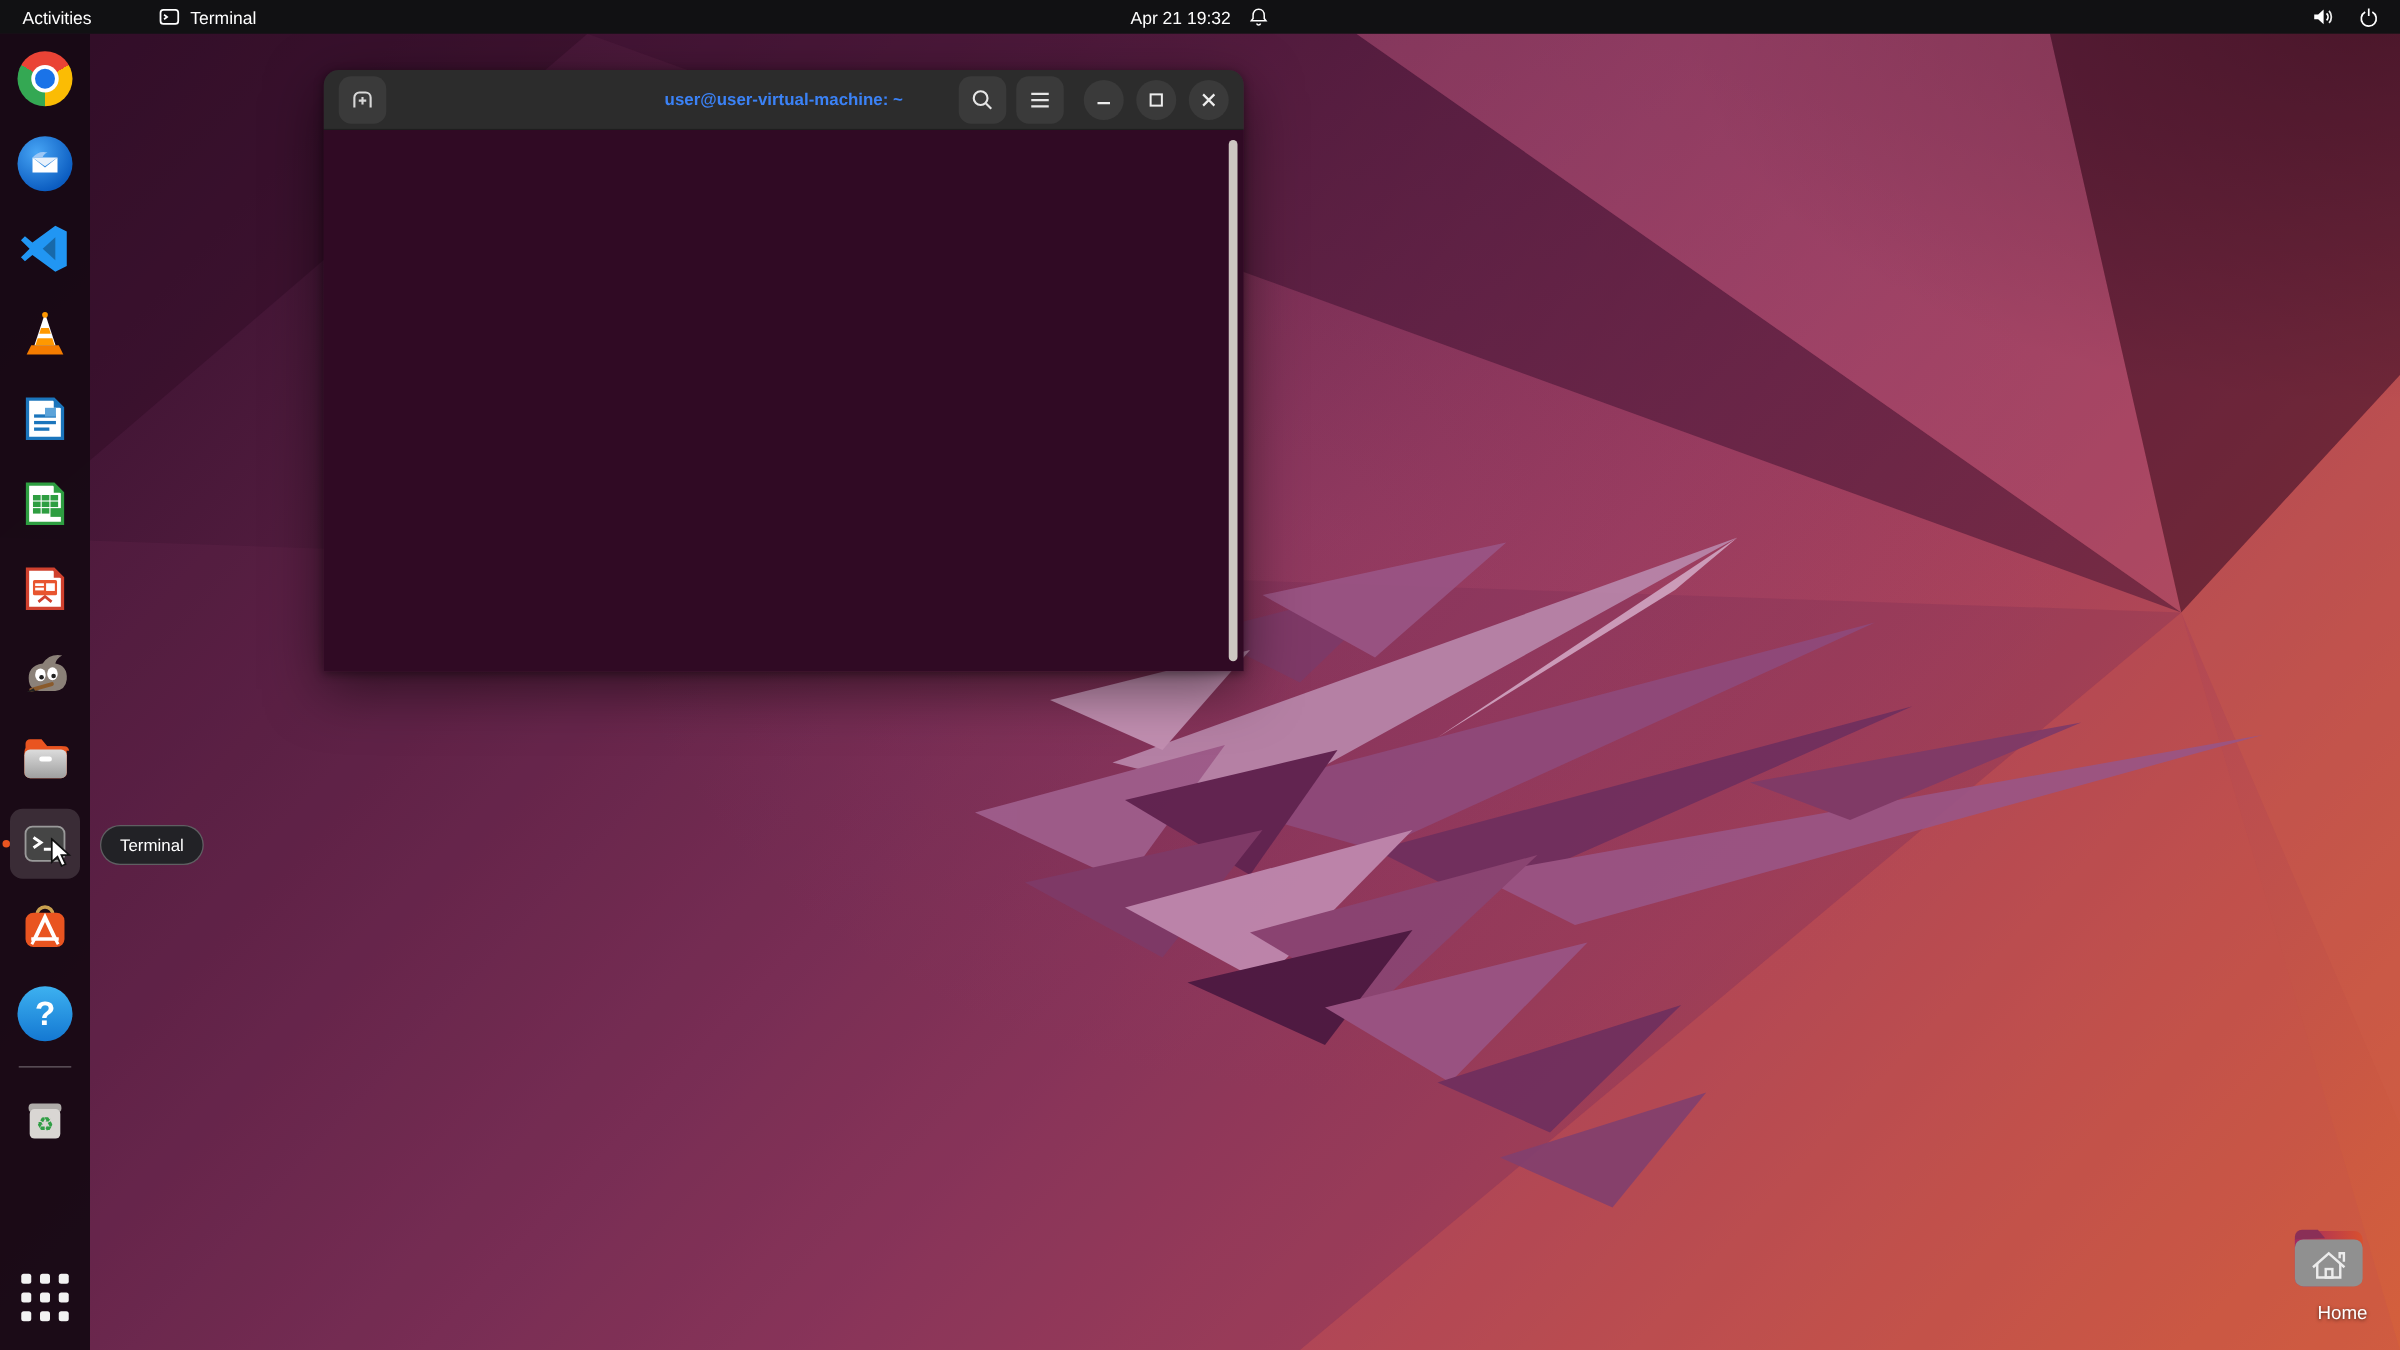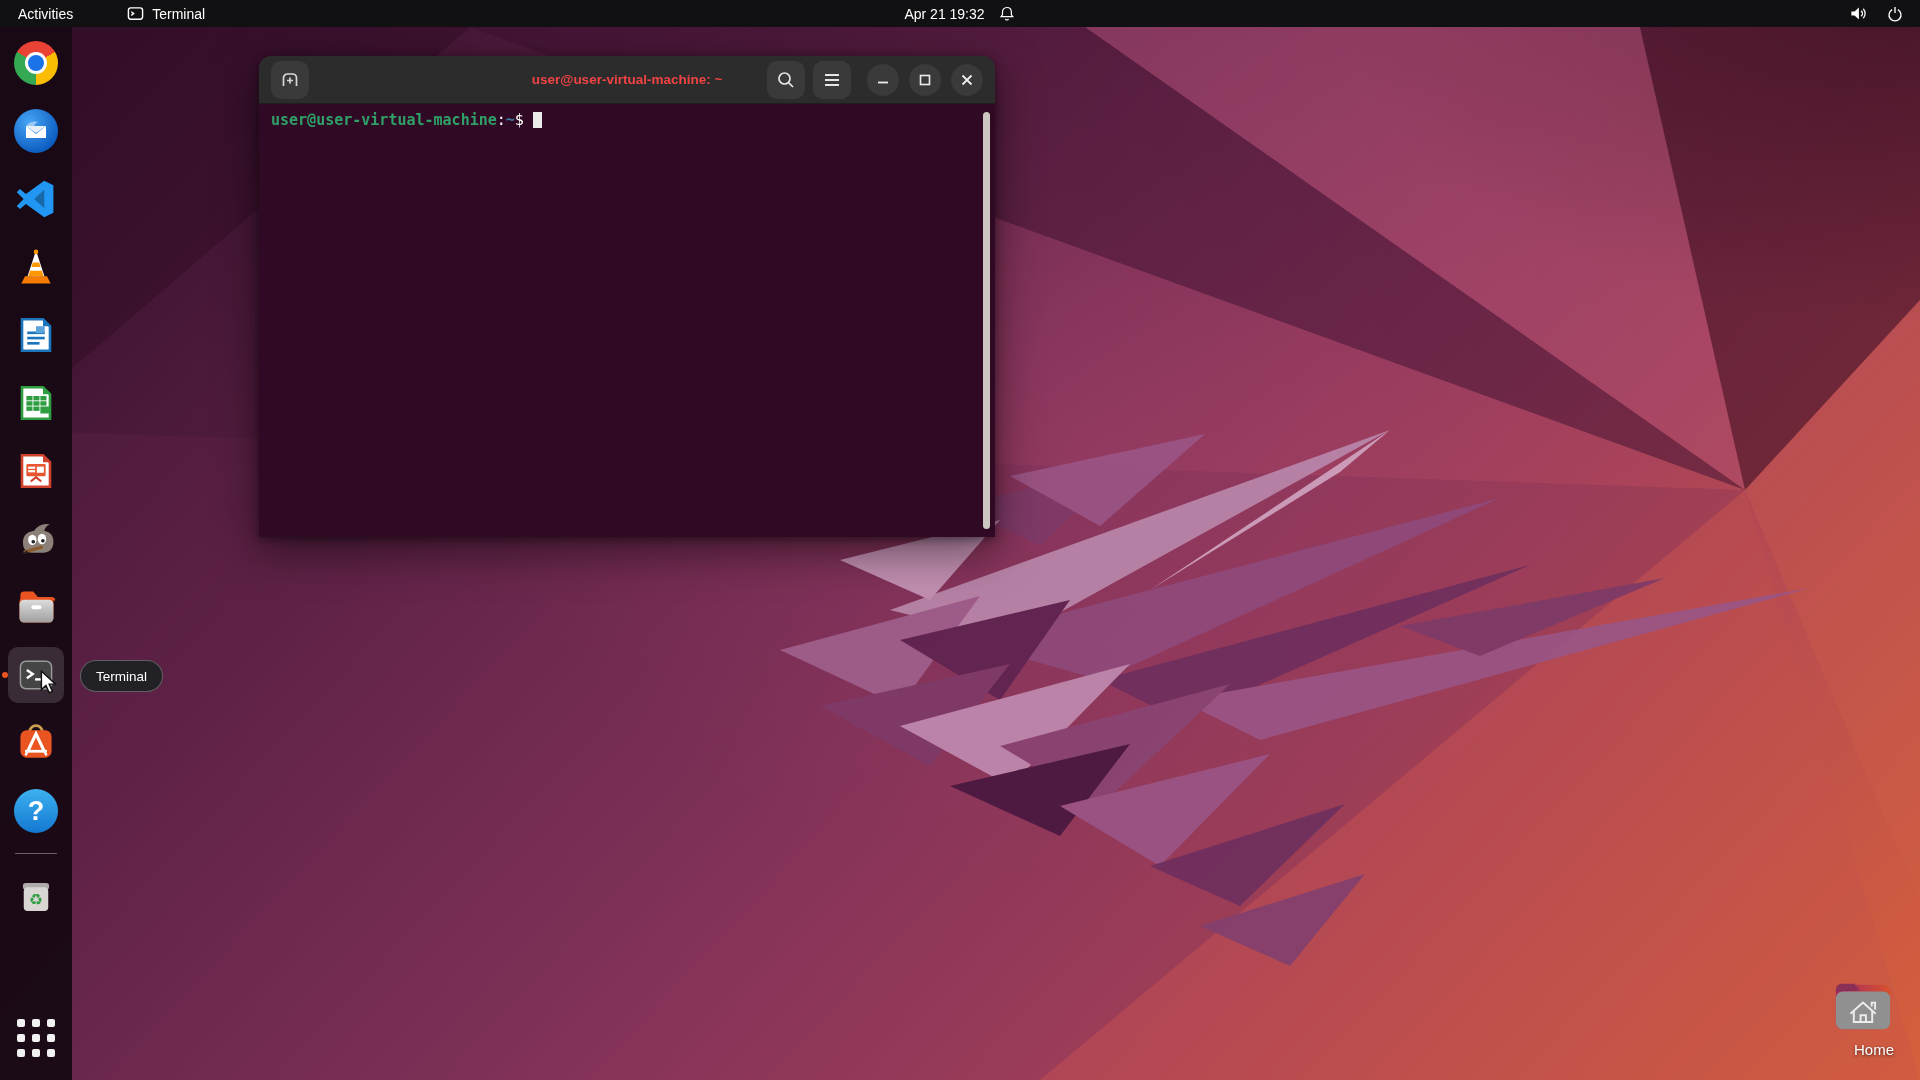--- a/index.html
+++ b/index.html
@@ -59,21 +59,21 @@
 
   
   .pointer{position:absolute;left:38px;top:670px;z-index:50;}
 
   
   .window{position:absolute;left:259px;top:56px;width:736px;height:481px;
     border-radius:12px 12px 0 0;box-shadow:0 14px 44px rgba(0,0,0,.5), 0 2px 8px rgba(0,0,0,.4);
     z-index:20;display:flex;flex-direction:column;}
   .titlebar{height:48px;background:#2c2c2c;border-radius:12px 12px 0 0;position:relative;
     display:flex;align-items:center;padding:0 12px;box-sizing:border-box;border-bottom:1px solid #1e1e1e;}
-  .win-title{position:absolute;left:50%;transform:translateX(-50%);color:#ef4444;
+  .win-title{position:absolute;left:50%;transform:translateX(-50%);color:#3b82f6;
     font-size:13.5px;font-weight:bold;white-space:nowrap;}
   .tb-btn{width:38px;height:38px;border-radius:10px;background:#3a3a3a;display:flex;
     align-items:center;justify-content:center;flex:0 0 auto;}
   .tb-circle{width:32px;height:32px;border-radius:50%;background:#3a3a3a;display:flex;
     align-items:center;justify-content:center;flex:0 0 auto;}
   .tb-group-r{margin-left:auto;display:flex;align-items:center;gap:8px;}
   .tb-group-win{display:flex;align-items:center;gap:10px;margin-left:16px;}
 
   .term-body{flex:1;background:#300a24;position:relative;
     font-family:"DejaVu Sans Mono","Liberation Mono",monospace;font-size:15px;
@@ -359,21 +359,20 @@
       </div>
       <div class="tb-circle">
         <svg width="14" height="14" viewBox="0 0 14 14">
             <path d="M2.5 2.5 L11.5 11.5 M11.5 2.5 L2.5 11.5" stroke="#ededed" stroke-width="1.8"></path>
           </svg>
       </div>
     </div>
   </div>
 
   <div class="term-body">
-    <div class="prompt-line"><span class="p-user">user@user-virtual-machine</span><span>:</span><span class="p-path">~</span><span>$</span><span class="cursor"></span></div>
     <div class="scrollbar"></div>
   </div>
 </div>
 
 <div class="home">
   <svg width="62" height="54" viewBox="0 0 64 54">
     <defs>
         <linearGradient id="hg" x1="0" y1="0" x2="1" y2="0">
           <stop offset="0" stop-color="#a12a63"></stop>
           <stop offset="1" stop-color="#d8502f"></stop>

